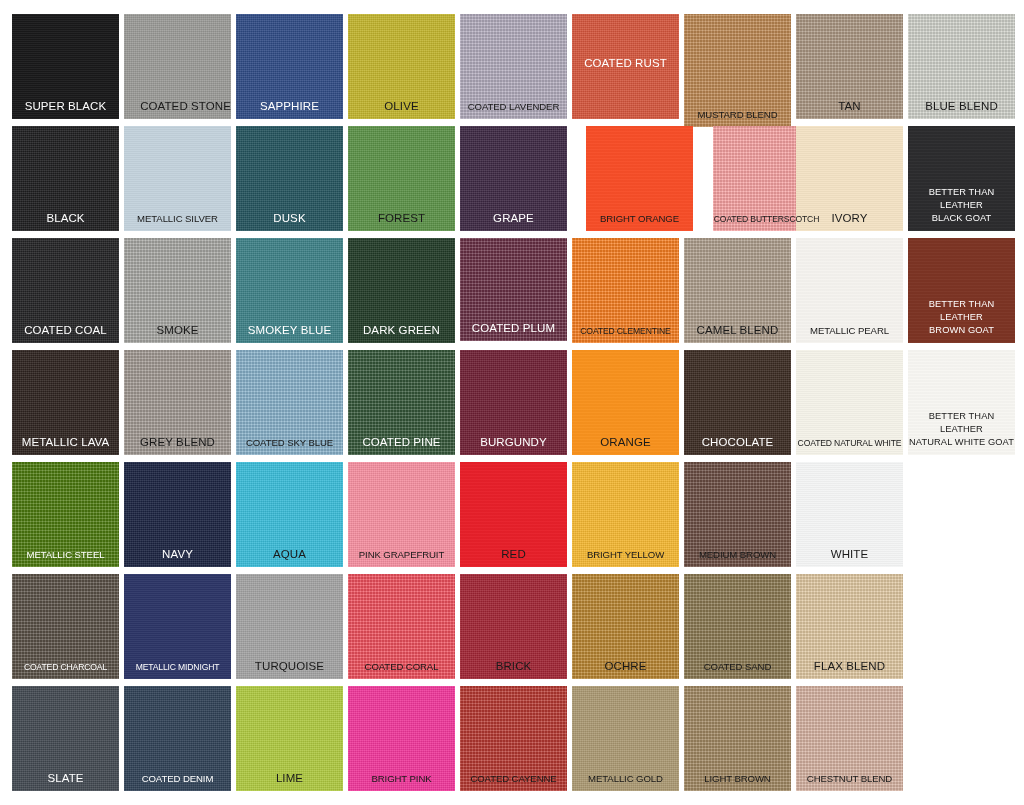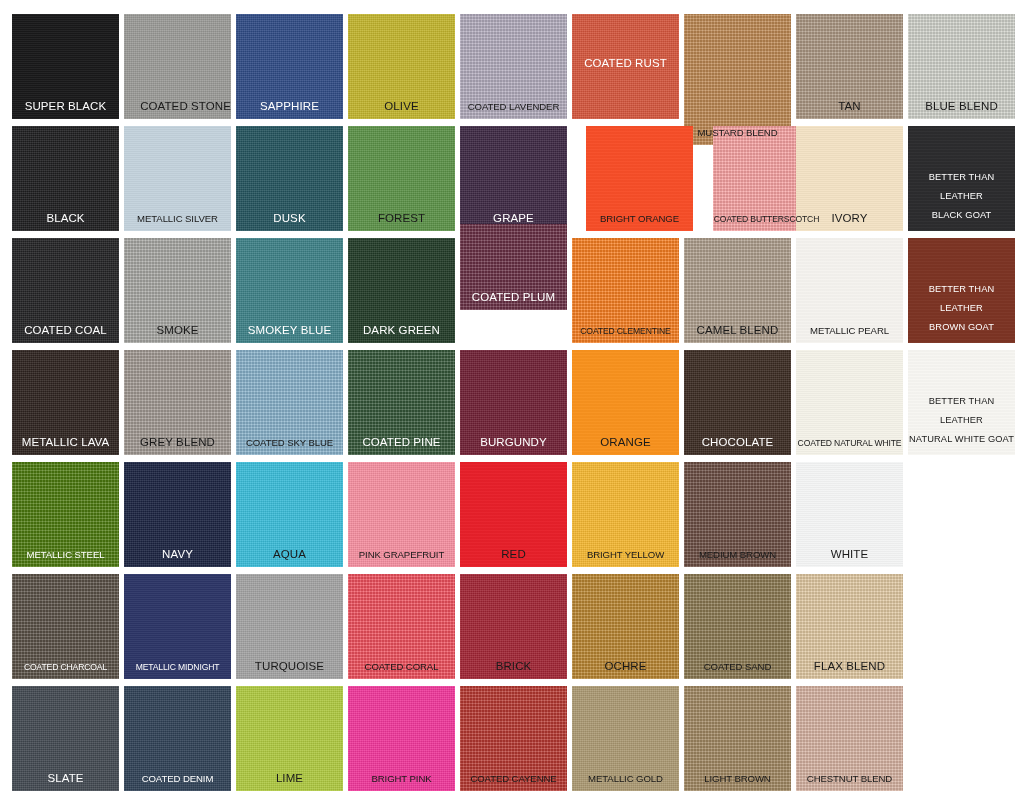--- a/index.html
+++ b/index.html
@@ -100,21 +100,21 @@
     letter-spacing: -0.1px;
   }
   .swatch-label.sz-xs {
     font-size: 8.6px;
     line-height: 10px;
     letter-spacing: -0.15px;
   }
   .swatch-label.two-line {
     white-space: normal;
     font-size: 9.3px;
-    line-height: 19px;
+    line-height: 13px;
     padding-bottom: 6px;
     margin-top: 6px;
   }
 </style>
 </head>
 <body>
 
 <div id="swatch-grid" style="background: rgb(255, 255, 255);">
     <div class="swatch tex-fine" style="left: 12px; top: 14px; width: 107px; height: 105px; background-color: rgb(25, 25, 26);">
       <div class="weave"></div>
@@ -133,21 +133,21 @@
       <div class="swatch-label" style="color: rgb(26, 26, 26);">OLIVE</div>
     </div>
     <div class="swatch tex-coarse" style="left: 460px; top: 14px; width: 107px; height: 105px; background-color: rgb(181, 174, 192);">
       <div class="weave"></div>
       <div class="swatch-label sz-sm" style="color: rgb(26, 26, 26);">COATED LAVENDER</div>
     </div>
     <div class="swatch " style="left: 572px; top: 14px; width: 107px; height: 105px; background-color: rgb(212, 85, 60); align-items: center;">
       <div class="weave"></div>
       <div class="swatch-label" style="color: rgb(255, 255, 255);">COATED RUST</div>
     </div>
-    <div class="swatch tex-coarse" style="left: 684px; top: 14px; width: 107px; height: 131px; background-color: rgb(192, 138, 83);">
+    <div class="swatch tex-coarse" style="left: 684px; top: 14px; width: 107px; height: 113px; background-color: rgb(192, 138, 83);">
       <div class="weave"></div>
       <div class="swatch-label sz-sm" style="color: rgb(26, 26, 26);">MUSTARD BLEND</div>
     </div>
     <div class="swatch tex-coarse" style="left: 796px; top: 14px; width: 107px; height: 105px; background-color: rgb(174, 154, 133);">
       <div class="weave"></div>
       <div class="swatch-label" style="color: rgb(26, 26, 26);">TAN</div>
     </div>
     <div class="swatch tex-coarse" style="left: 908px; top: 14px; width: 107px; height: 105px; background-color: rgb(211, 213, 205);">
       <div class="weave"></div>
       <div class="swatch-label" style="color: rgb(26, 26, 26);">BLUE BLEND</div>
@@ -197,21 +197,21 @@
       <div class="swatch-label" style="color: rgb(26, 26, 26);">SMOKE</div>
     </div>
     <div class="swatch " style="left: 236px; top: 238px; width: 107px; height: 105px; background-color: rgb(60, 128, 134);">
       <div class="weave"></div>
       <div class="swatch-label" style="color: rgb(255, 255, 255);">SMOKEY BLUE</div>
     </div>
     <div class="swatch " style="left: 348px; top: 238px; width: 107px; height: 105px; background-color: rgb(32, 58, 38);">
       <div class="weave"></div>
       <div class="swatch-label" style="color: rgb(255, 255, 255);">DARK GREEN</div>
     </div>
-    <div class="swatch tex-coarse" style="left: 460px; top: 224px; width: 107px; height: 86px; background-color: rgb(106, 48, 70);">
+    <div class="swatch tex-coarse" style="left: 460px; top: 238px; width: 107px; height: 103px; background-color: rgb(106, 48, 70);">
       <div class="weave"></div>
       <div class="swatch-label" style="color: rgb(255, 255, 255);">COATED PLUM</div>
     </div>
     <div class="swatch tex-coarse" style="left: 572px; top: 238px; width: 107px; height: 105px; background-color: rgb(250, 128, 33);">
       <div class="weave"></div>
       <div class="swatch-label sz-xs" style="color: rgb(26, 26, 26);">COATED CLEMENTINE</div>
     </div>
     <div class="swatch tex-coarse" style="left: 684px; top: 238px; width: 107px; height: 105px; background-color: rgb(176, 160, 142);">
       <div class="weave"></div>
       <div class="swatch-label" style="color: rgb(26, 26, 26);">CAMEL BLEND</div>

